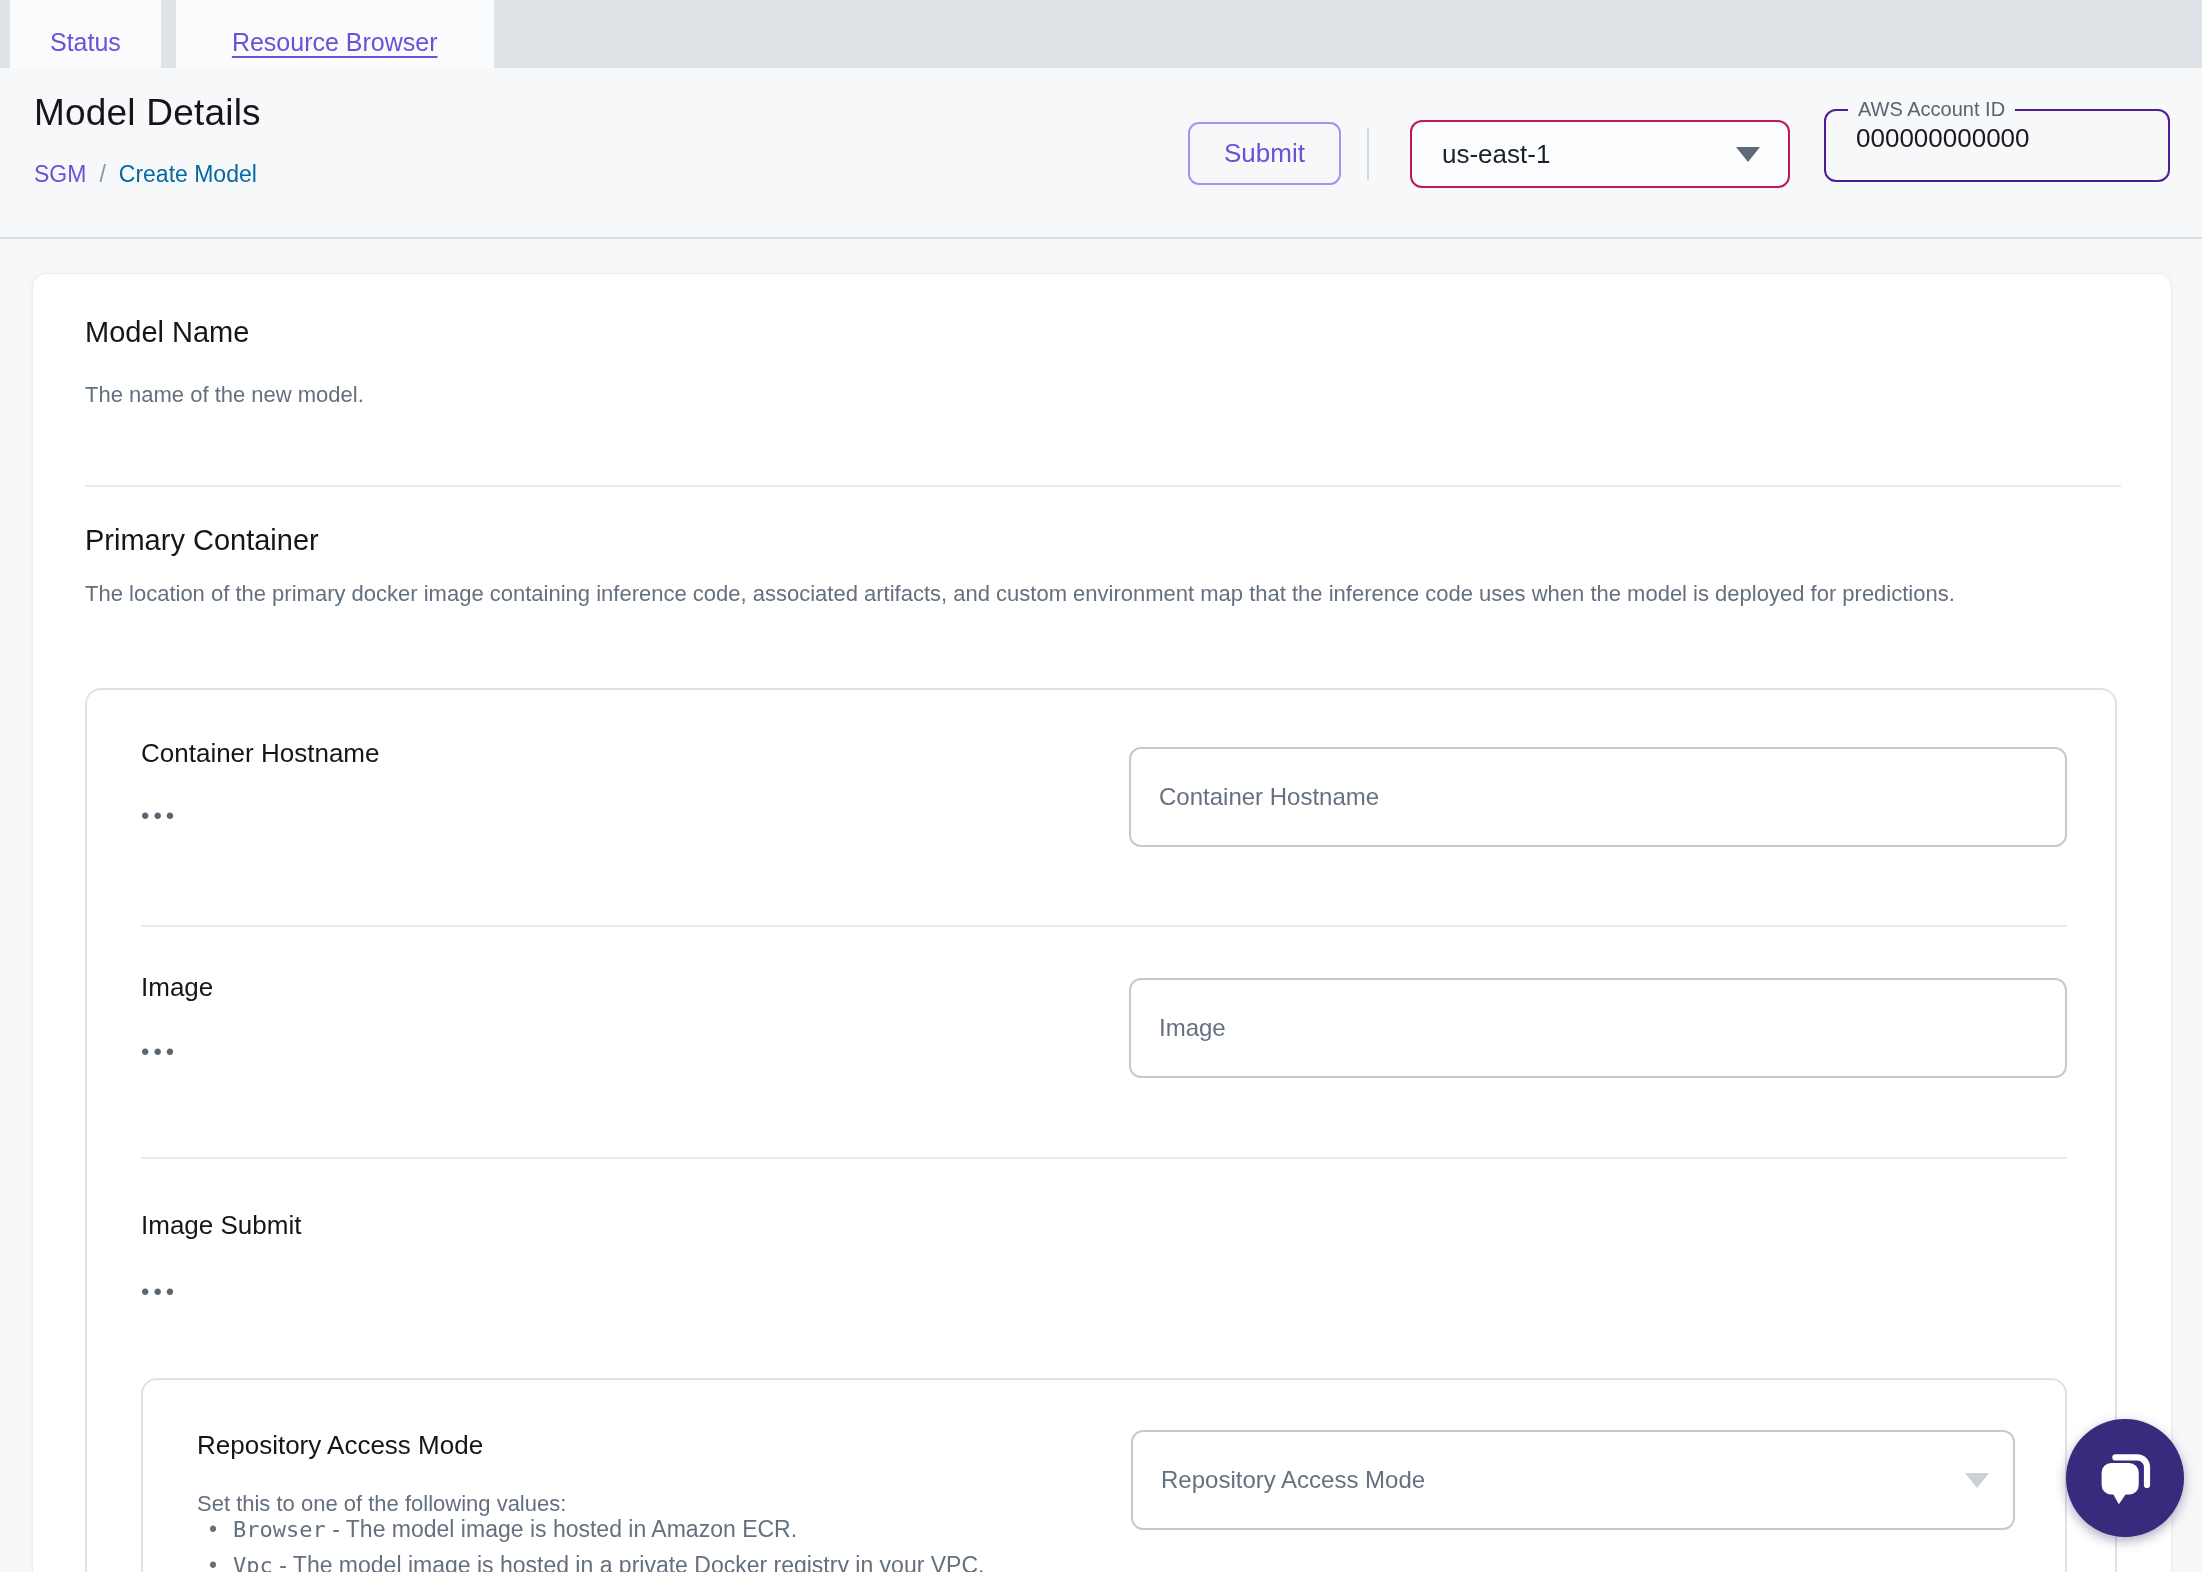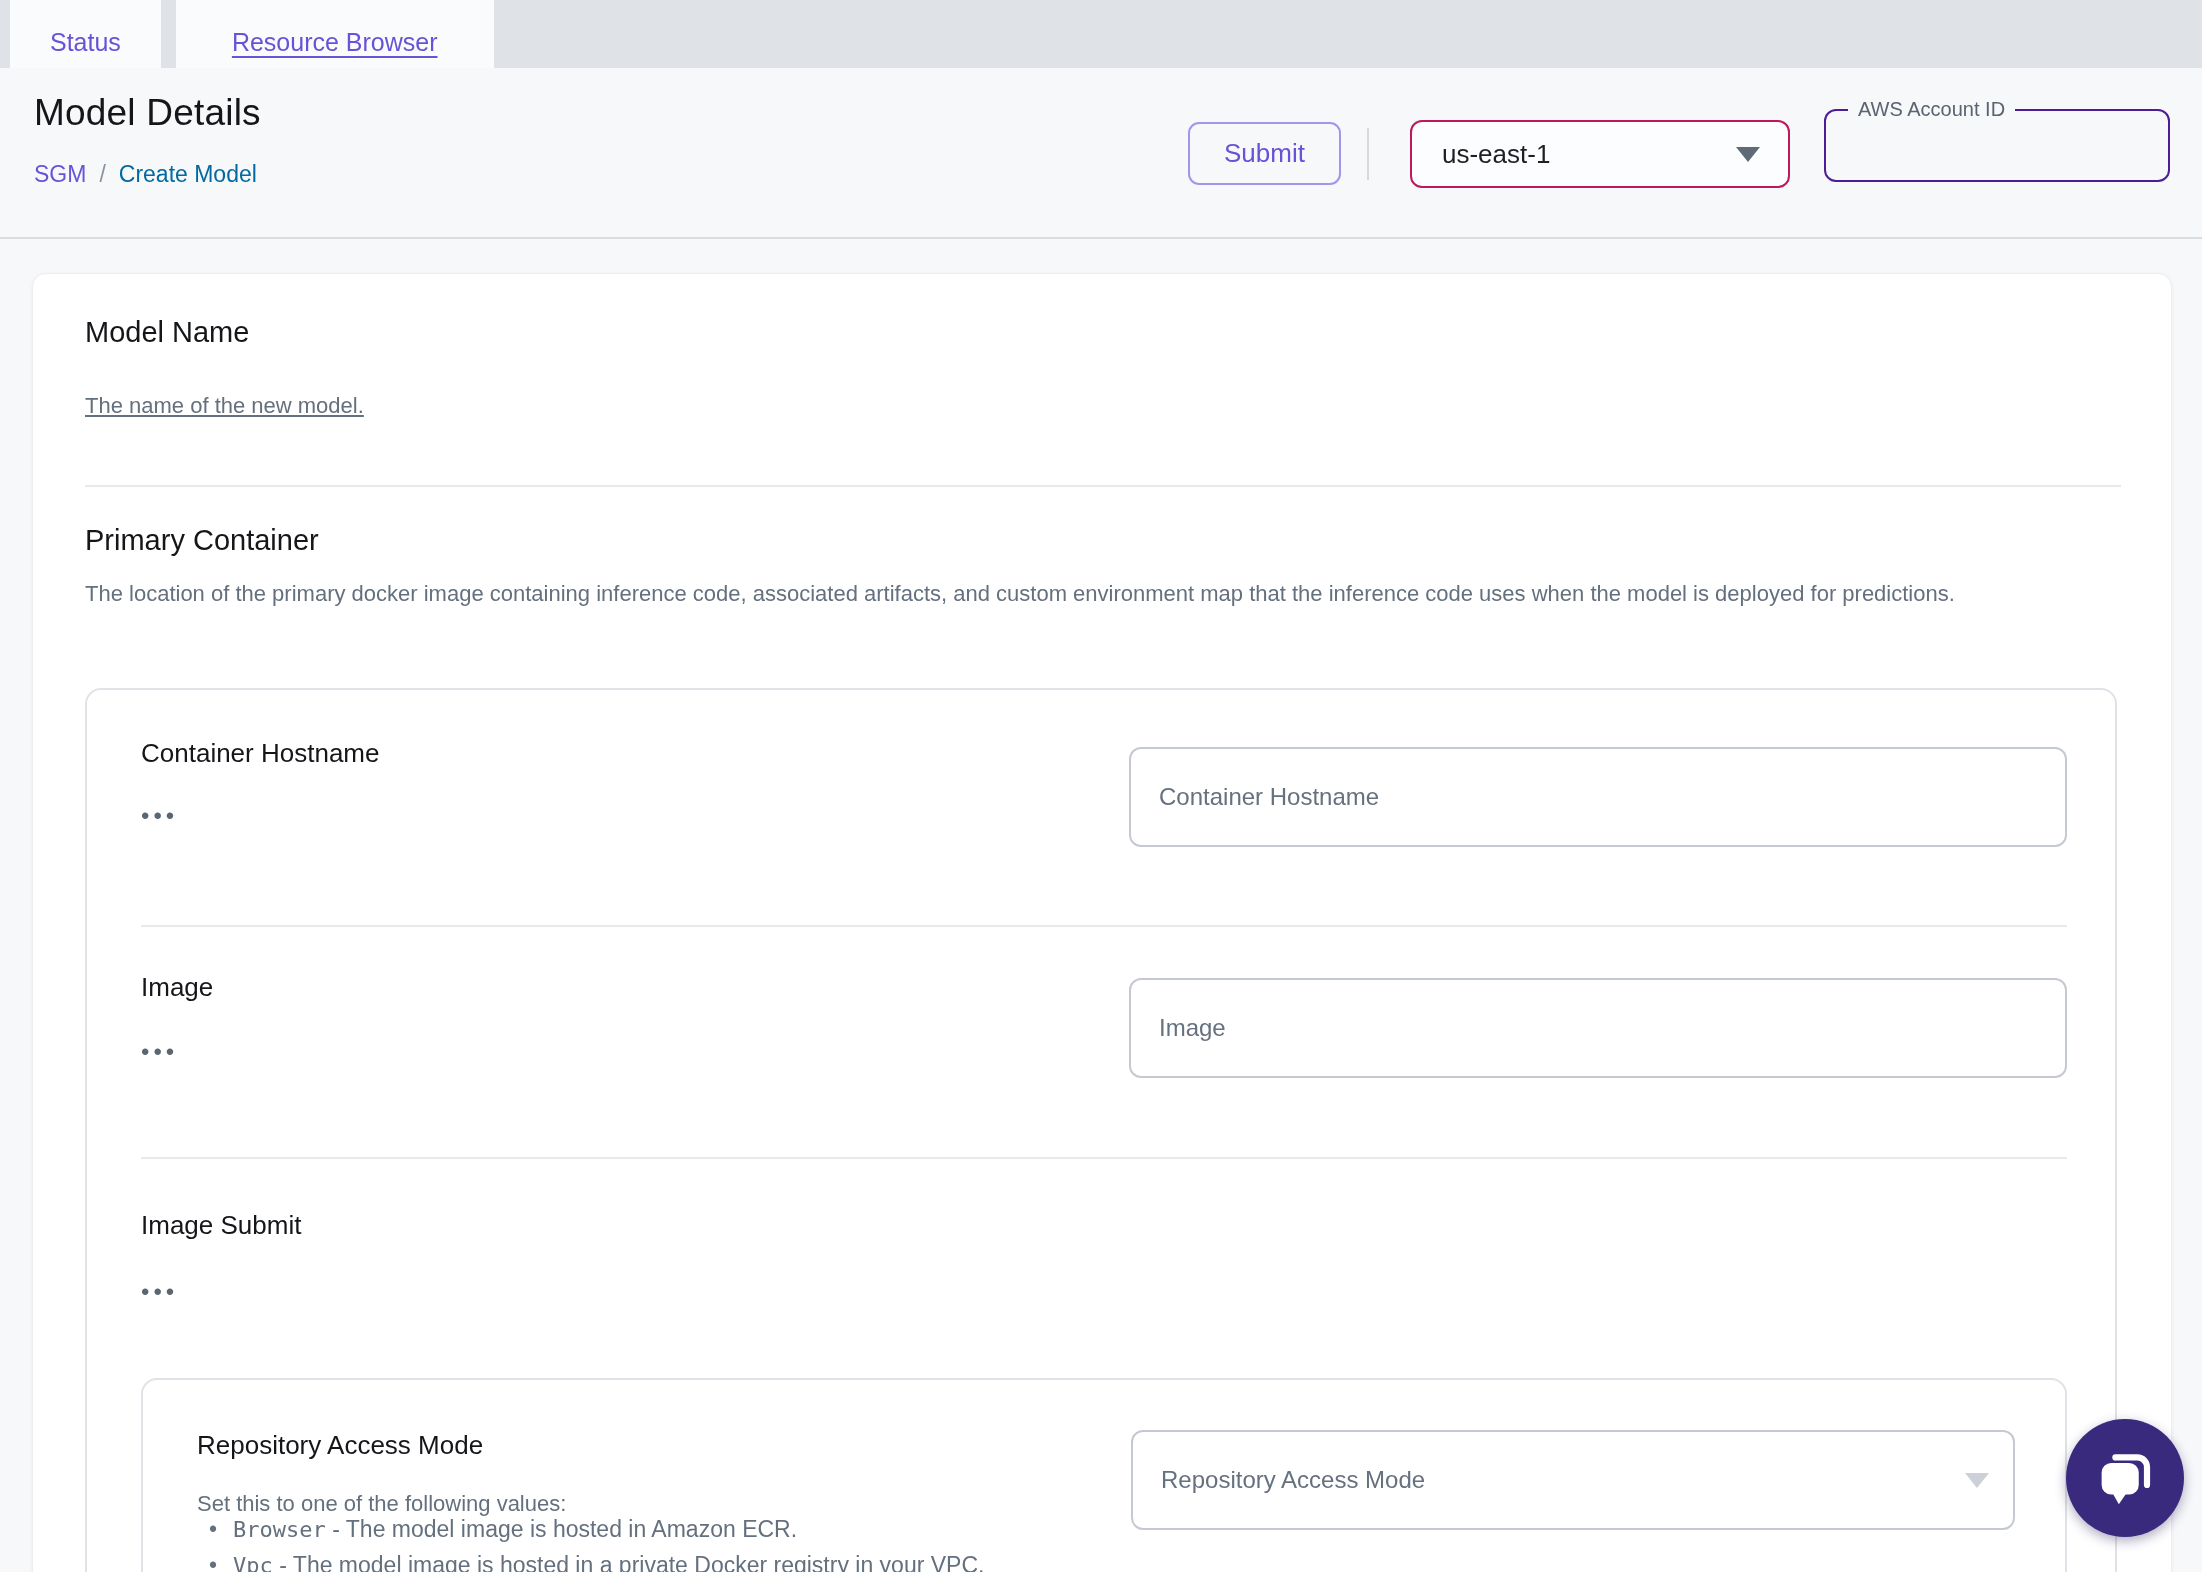--- a/index.html
+++ b/index.html
@@ -129,27 +129,28 @@
   <button class="submit-btn">Submit</button>
   <div class="header-vdiv"></div>
 
   <div class="region-select">
     <span class="region-value">us-east-1</span>
     <span class="caret-down"></span>
   </div>
 
   <fieldset class="account-fieldset">
     <legend>AWS Account ID</legend>
+    <input class="account-input" type="text" value="000000000000" style="">
   </fieldset>
 </div>
 
 <div class="main-card">
 
   <div class="sec-title" style="left:52px; top:42px;">Model Name</div>
-  <div class="sec-desc" style="left:52px; top:112px;text-decoration:underline;">The name of the new model.</div>
+  <div class="sec-desc" style="left:52px; top:101px;">The name of the new model.</div>
 
   <div class="hline" style="left:52px; top:211px; width:2036px;"></div>
 
   <div class="sec-title" style="left:52px; top:250px;">Primary Container</div>
   <div class="sec-desc" style="left:52px; top:300px; width:2036px;">The location of the primary docker image containing inference code, associated artifacts, and custom environment map that the inference code uses when the model is deployed for predictions.</div>
 
   <div class="inner-card" style="left:52px; top:414px; width:2032px; height:1010px;">
 
     <div class="sec-title sm" style="left:54px; top:48px;">Container Hostname</div>
     <div class="dots" style="left:54px; top:112px;">•••</div>

